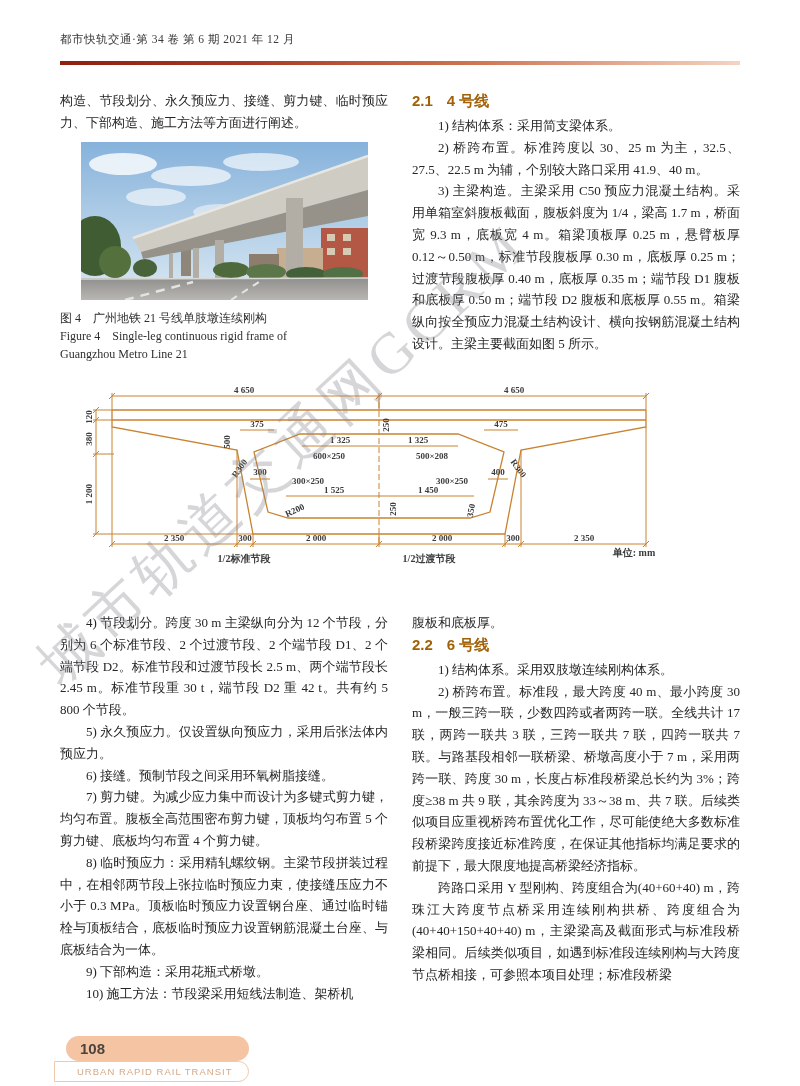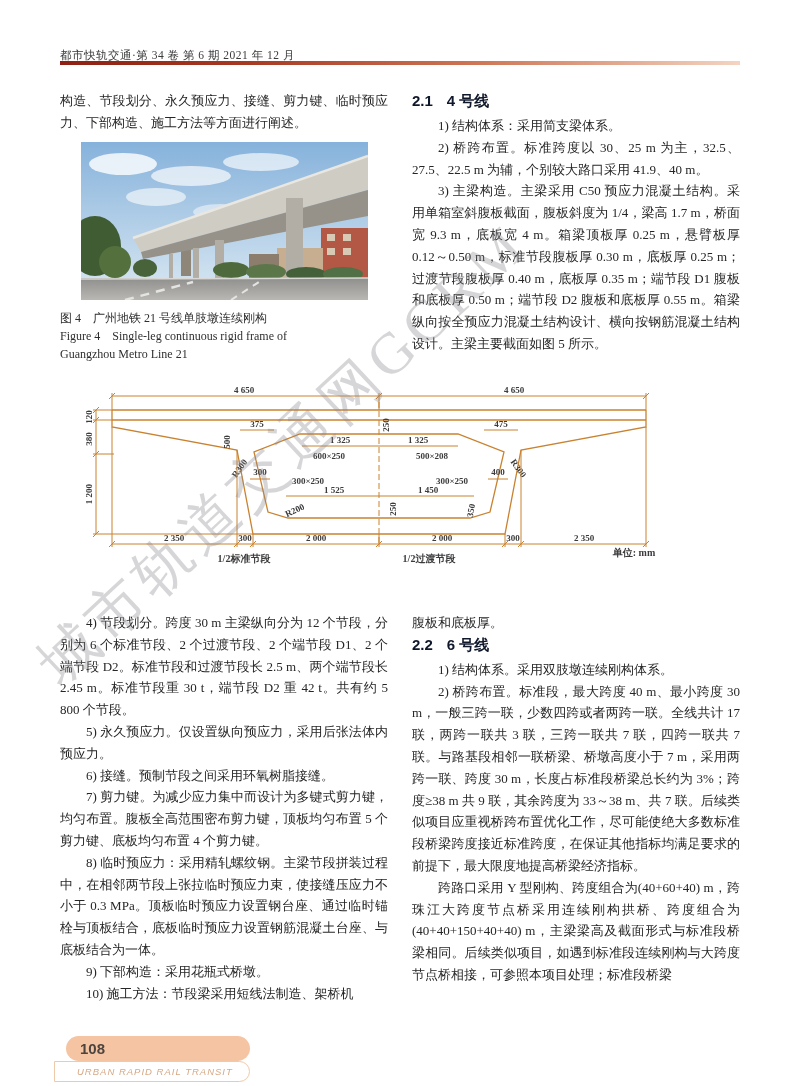--- a/index.html
+++ b/index.html
@@ -1,42 +1,42 @@
 <!DOCTYPE html>
 <html><head>
 <meta charset="utf-8">
 <style>
   html,body{margin:0;padding:0;background:#e9e9e9;}
   .page{position:relative;width:800px;height:1086px;margin:0 auto;background:#ffffff;
         font-family:"Liberation Serif","DejaVu Serif",serif;color:#262626;overflow:hidden;}
-  .header-line{position:absolute;top:48px;left:60px;font-size:11.5px;color:#3a3a3a;letter-spacing:.5px;}
+  .header-line{position:absolute;top:32px;left:60px;font-size:11.5px;color:#3a3a3a;letter-spacing:.5px;}
   .header-rule{position:absolute;top:61px;left:60px;width:680px;height:4px;
         background:linear-gradient(to right,#8e1f12,#a83a24 28%,#cf7757 62%,#f3d4c2 100%);}
   .cols{position:absolute;left:60px;width:680px;display:flex;gap:24px;}
   .cols-upper{top:90px;}
   .cols-lower{top:612px;}
   .col{width:328px;}
   p.body{margin:0;font-size:13px;line-height:21.8px;text-align:justify;text-indent:2em;}
   p.noindent{text-indent:0;}
-  .sec-head{margin:2px 0 4px 0;font-size:15px;font-weight:bold;color:#0f172a;font-family:"Liberation Sans","DejaVu Sans",sans-serif;}
+  .sec-head{margin:2px 0 4px 0;font-size:15px;font-weight:bold;color:#a16207;font-family:"Liberation Sans","DejaVu Sans",sans-serif;}
   .sec-head .num{margin-right:14px;}
   .figure4{margin:8px 0 2px 0;text-align:center;}
   .fig-caption{font-size:12px;line-height:18px;color:#2e2e2e;margin-top:5px;}
   .figure5{position:absolute;top:384px;left:44px;width:680px;font-weight:bold;}
   .fig5-caption{text-align:center;font-size:12px;line-height:18px;margin-top:4px;color:#2e2e2e;}
   .watermark{position:absolute;top:330px;left:60px;width:680px;text-align:center;
         transform:rotate(-43deg);transform-origin:390px 230px;
         font-size:58px;letter-spacing:6px;color:rgba(135,135,140,.34);white-space:nowrap;
         pointer-events:none;z-index:6;font-family:"Liberation Serif","DejaVu Serif",serif;}
   .footer-pill{position:absolute;top:1036px;left:66px;display:inline-flex;align-items:stretch;flex-direction:column;}
   .page-num{background:#f5c4a2;border-radius:15px;padding:4px 14px;font-weight:bold;color:#4c443e;
         font-size:15px;position:relative;z-index:2;font-family:"Liberation Sans","DejaVu Sans",sans-serif;}
   .journal-en{border:1.5px solid #eecaab;border-radius:0 15px 15px 0;margin-left:-12px;
         padding:4px 16px 4px 22px;color:#d6a885;font-size:9.5px;letter-spacing:1px;
-        display:flex;align-items:center;font-family:"Liberation Sans","DejaVu Sans",sans-serif;font-style:italic;}
+        display:flex;align-items:center;font-family:"Liberation Sans","DejaVu Sans",sans-serif;}
   svg text{font-family:"Liberation Serif","DejaVu Serif",serif;}
   .dimtxt{font-size:9px;fill:#3b3b3b;}
   .dimtxt10{font-size:10px;fill:#3b3b3b;}
   .dline{stroke:#c9822f;stroke-width:1;fill:none;}
   .shape{stroke:#c9822f;stroke-width:1.3;fill:none;}
 </style>
 </head>
 <body>
 
 <div class="page">

